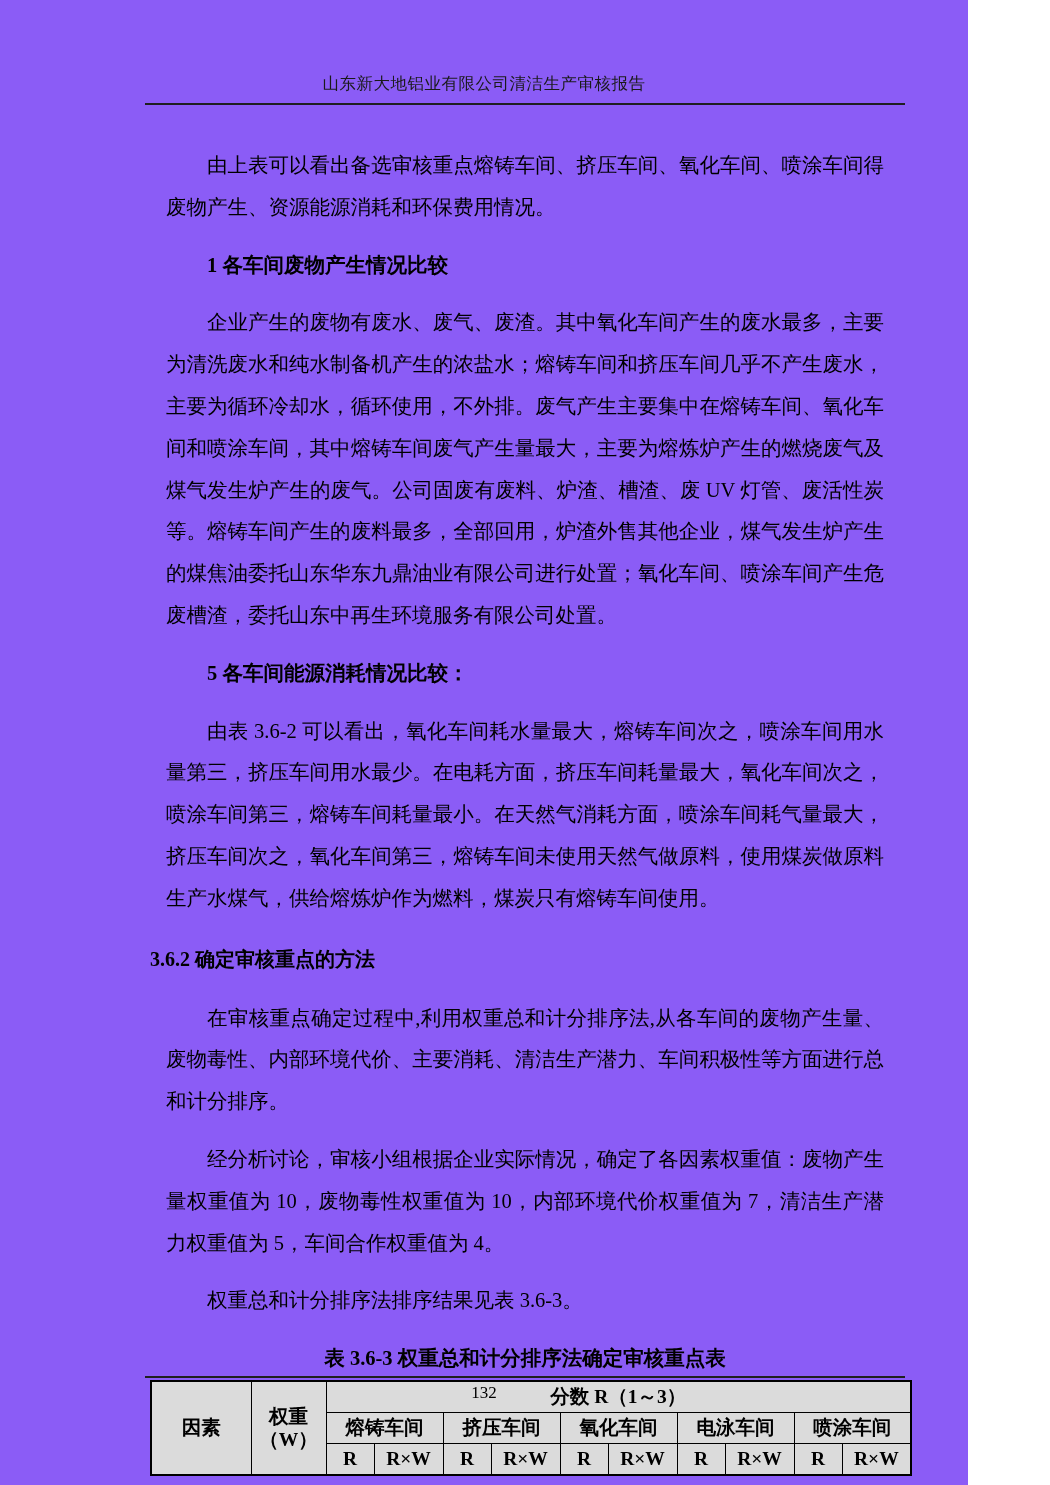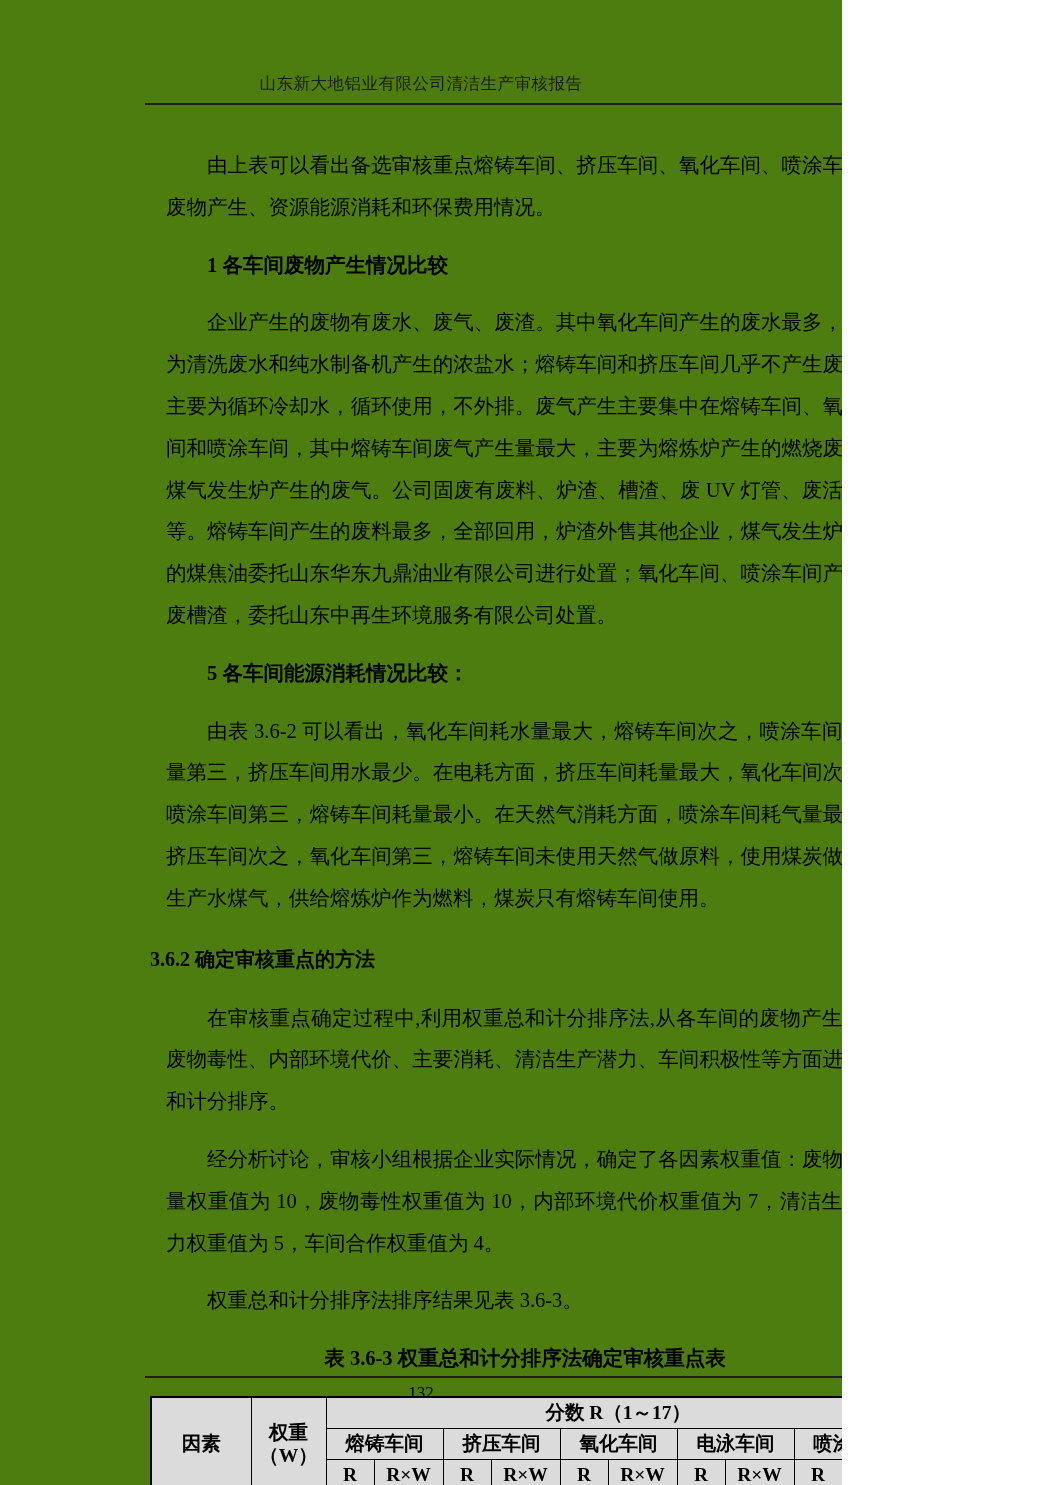--- a/index.html
+++ b/index.html
@@ -1,20 +1,20 @@
 <!DOCTYPE html>
 <html style="--table-header-bg: #dbdbdb;"><head>
 <meta charset="utf-8">
 <style>
   html, body { margin: 0; padding: 0; background: #ffffff; }
   .page {
     position: relative;
-    width: 842px;
+    width: 968px;
     height: 1485px;
-    background: #4d7c0f;
+    background: #8b5cf6;
     color: #000000;
     font-family: "Liberation Serif", "DejaVu Serif", serif;
     overflow: hidden;
   }
   .header-title {
     position: absolute;
     top: 73px;
     left: 0;
     width: 100%;
     text-align: center;
@@ -42,21 +42,21 @@
   .indent { text-indent: 2em; }
   .heading2 { font-weight: bold; }
   .heading1 {
     margin: 7px 0 0 0;
     font-size: 20px;
     font-weight: bold;
     line-height: 46px;
     text-indent: 0;
   }
   .table-caption {
-    margin: 16px;
+    margin: 0;
     text-align: center;
     font-weight: bold;
     text-indent: 0;
   }
   .audit-table {
     border-collapse: collapse;
     table-layout: fixed;
     width: 760px;
     border: 2.5px solid #000000;
     margin-top: 0;
@@ -121,21 +121,21 @@
           <col style="width:69px">
         <col style="width:48px">
           <col style="width:69px">
         <col style="width:48px">
           <col style="width:69px">
       </colgroup>
       <tbody>
         <tr>
           <th rowspan="3">因素</th>
           <th rowspan="3"><span>权重</span><br><span>（W）</span></th>
-          <th colspan="10">分数 R（1～17）</th>
+          <th colspan="10">分数 R（1～3）</th>
         </tr>
         <tr>
           <th colspan="2">熔铸车间</th>
           <th colspan="2">挤压车间</th>
           <th colspan="2">氧化车间</th>
           <th colspan="2">电泳车间</th>
           <th colspan="2">喷涂车间</th>
         </tr>
         <tr>
           <th>R</th>

